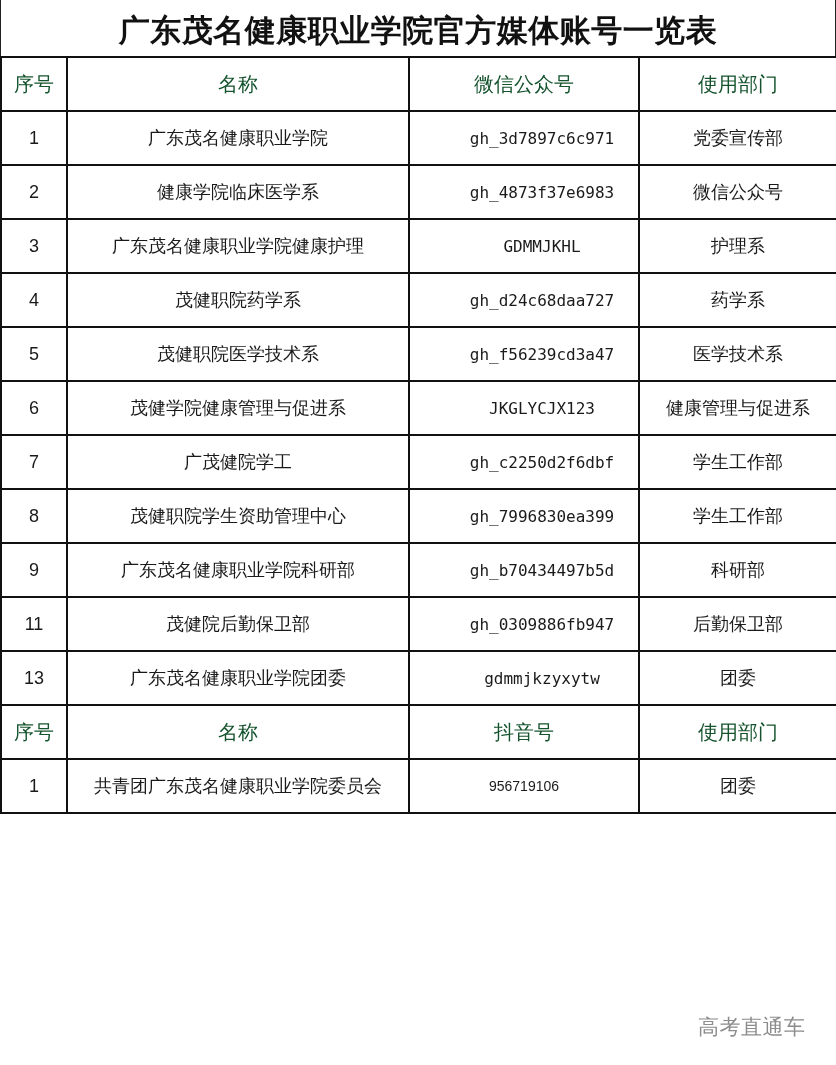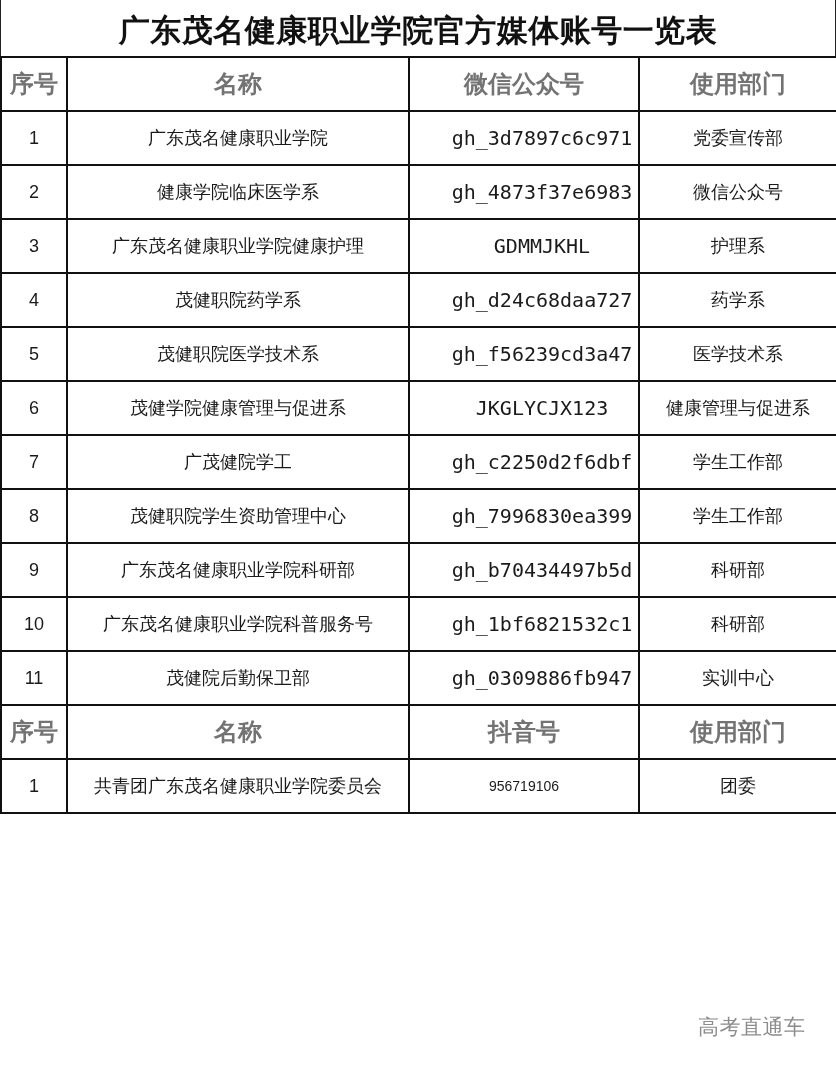--- a/index.html
+++ b/index.html
@@ -45,31 +45,31 @@
     padding: 0;
     text-align: center;
     vertical-align: middle;
     font-size: 18px;
     font-weight: normal;
     color: #1a1a1a;
     white-space: nowrap;
     overflow: hidden;
   }
   th {
-    font-size: 24px;
-    font-weight: bold;
-    color: #737373;
+    font-size: 20px;
+    font-weight: normal;
+    color: #14532d;
   }
   col.c1 { width: 66px; }
   col.c2 { width: 342px; }
   col.c3 { width: 230px; }
   col.c4 { width: 198px; }
   td.mono {
     font-family: "DejaVu Sans Mono", monospace;
-    font-size: 20px;
+    font-size: 16px;
     padding-left: 36px;
   }
   td.num {
     font-family: "Liberation Sans", sans-serif;
     font-size: 18px;
   }
   td.plain-num {
     font-family: "Liberation Sans", sans-serif;
     font-size: 14px;
   }
@@ -153,30 +153,30 @@
           <td class="mono">gh_7996830ea399</td>
           <td>学生工作部</td>
         </tr>
         <tr>
           <td class="num">9</td>
           <td>广东茂名健康职业学院科研部</td>
           <td class="mono">gh_b70434497b5d</td>
           <td>科研部</td>
         </tr>
         <tr>
-          <td class="num">10</td>
-          <td>广东茂名健康职业学院科普服务号</td>
-          <td class="mono">gh_1bf6821532c1</td>
-          <td>科研部</td>
-        </tr>
-        <tr>
           <td class="num">11</td>
           <td>茂健院后勤保卫部</td>
           <td class="mono">gh_0309886fb947</td>
-          <td>实训中心</td>
+          <td>后勤保卫部</td>
+        </tr>
+        <tr>
+          <td class="num">13</td>
+          <td>广东茂名健康职业学院团委</td>
+          <td class="mono">gdmmjkzyxytw</td>
+          <td>团委</td>
         </tr>
       </tbody>
     <tbody>
       <tr>
         <th>序号</th>
         <th>名称</th>
         <th>抖音号</th>
         <th>使用部门</th>
       </tr>
     </tbody>

